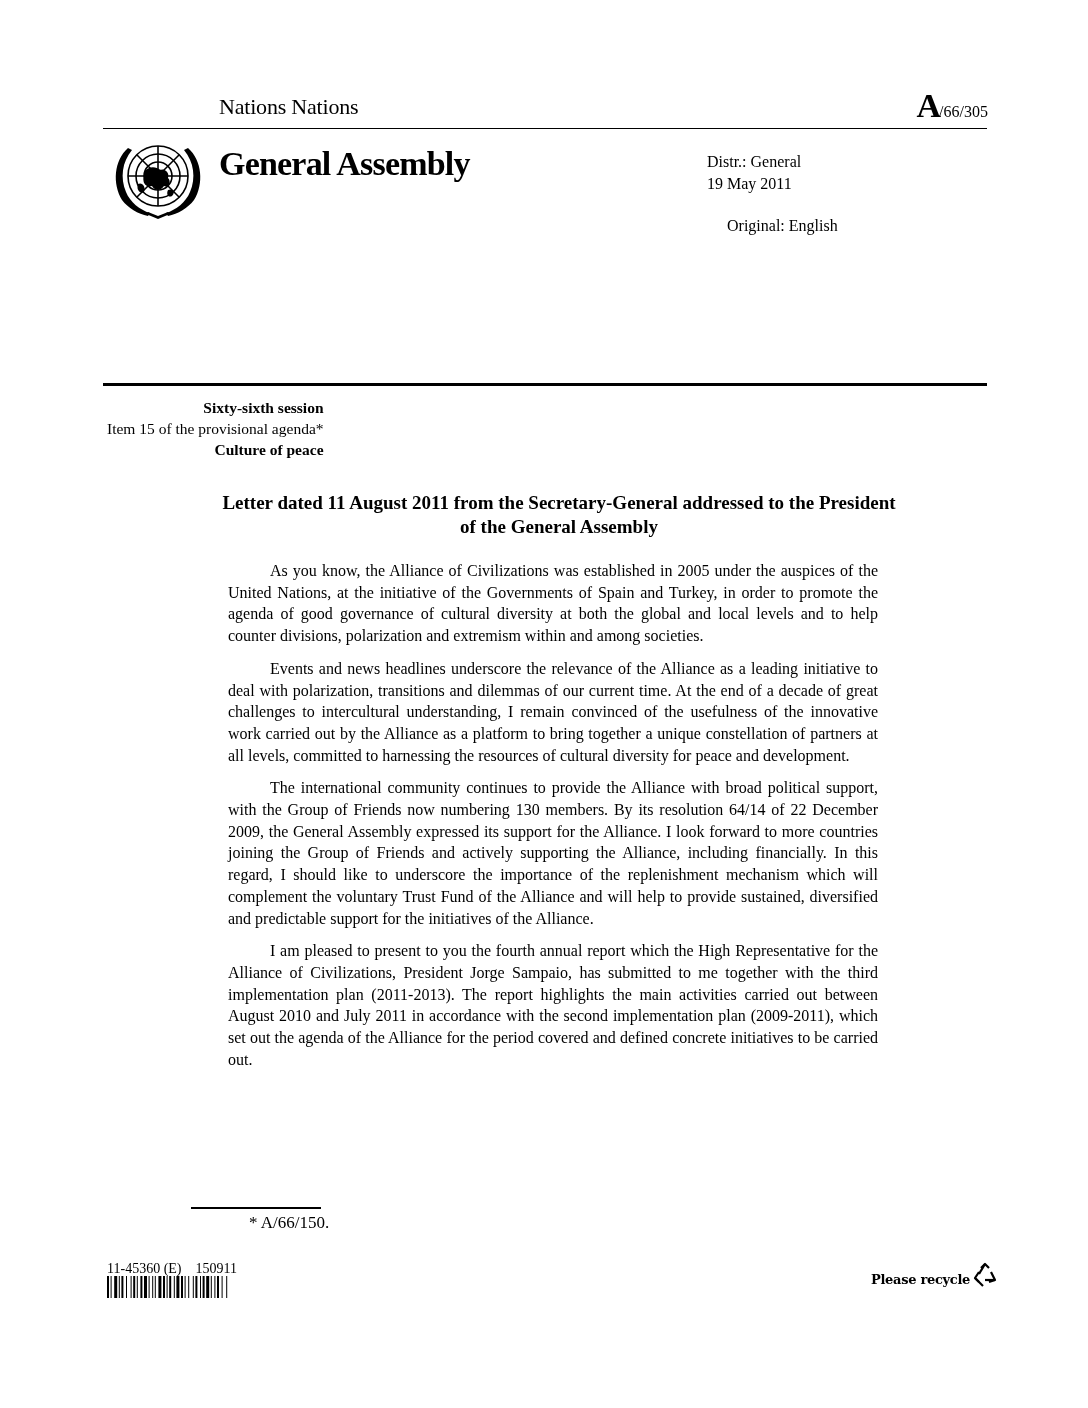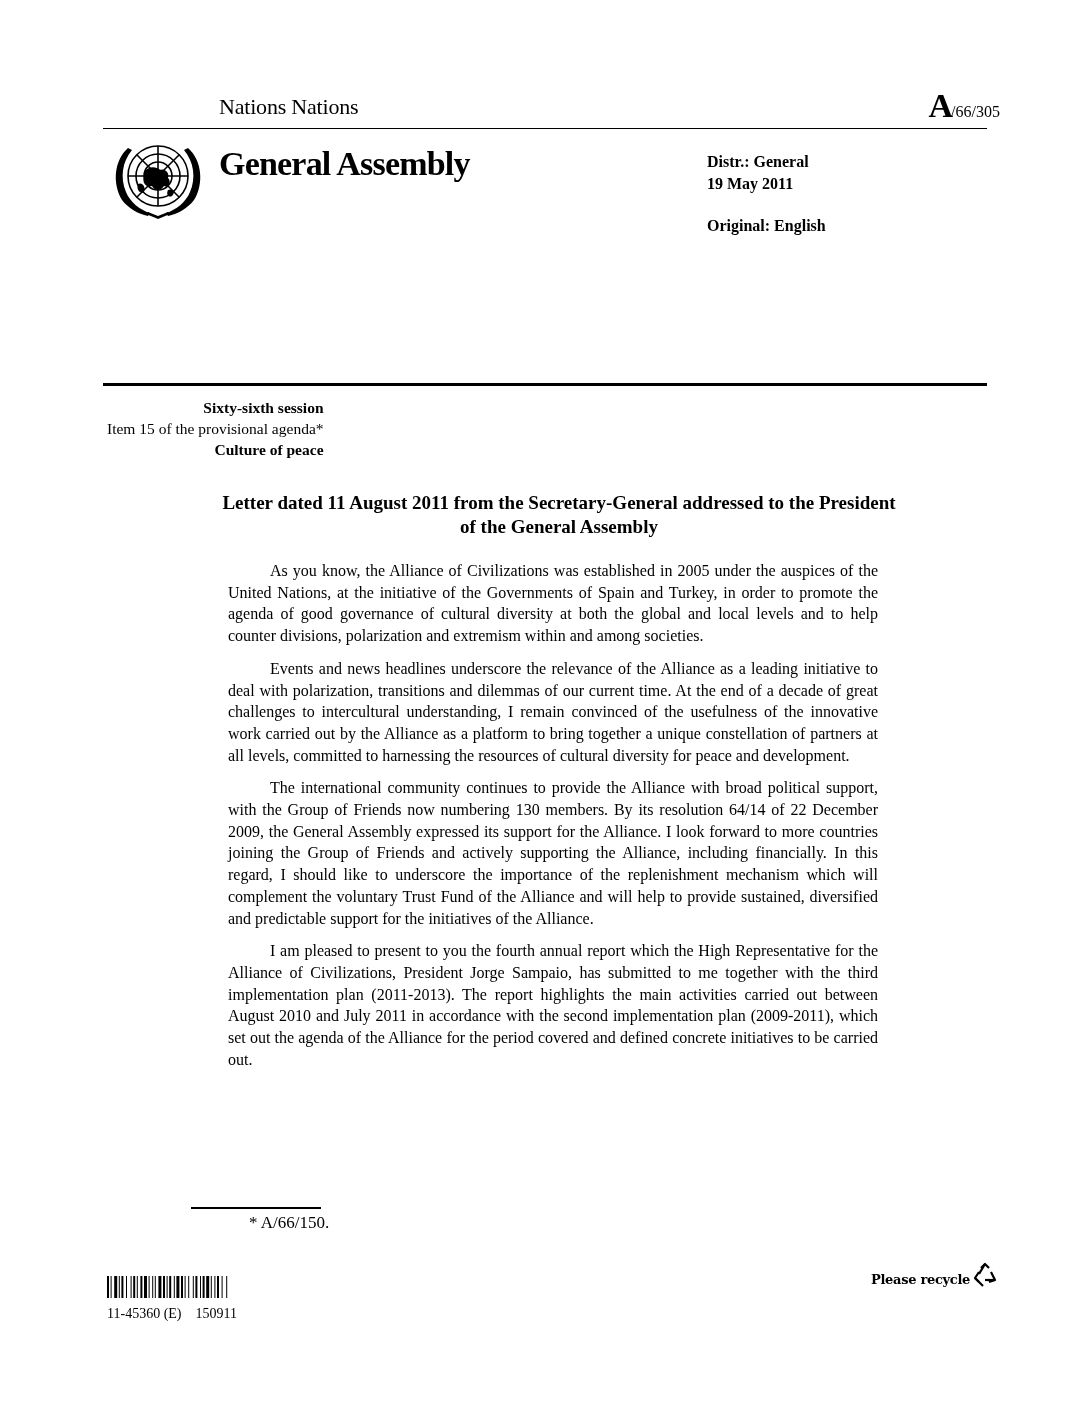--- a/index.html
+++ b/index.html
@@ -18,21 +18,21 @@
     .abs { position: absolute; }
 
     
     .un-title {
       left: 219px; top: 93px;
       font-size: 22px;
       line-height: 28px;
       letter-spacing: -0.2px;
     }
     .doc-symbol {
-      right: 88px; top: 86px;
+      right: 100px; top: 86px;
       white-space: nowrap;
     }
     .doc-symbol .big {
       font-size: 34px;
       font-weight: bold;
       line-height: 40px;
     }
     .doc-symbol .small {
       font-size: 16px;
       line-height: 40px;
@@ -53,22 +53,22 @@
       font-weight: bold;
       line-height: 40px;
       letter-spacing: -0.8px;
       margin-top: 8px;
     }
     .distr {
       left: 707px; top: 151px;
       font-size: 16px;
       line-height: 22px;
     }
-    .distr div { height: 22px; font-weight: bold; }
-    .distr .orig { margin-top: 20px; }
+    .distr div { height: 22px; }
+    .distr .orig { margin-top: 20px; margin-left: 20px; }
 
     .rule-thick {
       left: 103px; top: 383px;
       width: 884px; height: 3px;
       background: #000;
     }
     .session {
       left: 107px; top: 397px;
       font-size: 15.5px;
       line-height: 21px;
@@ -106,21 +106,20 @@
       left: 206px; top: 1215px;
       font-size: 17px;
       line-height: 16px;
       margin-left: 43px;
     }
     .jobno {
       left: 107px; top: 1261px;
       font-size: 14px;
       line-height: 16px;
       white-space: pre;
-      margin-top: 45px;
     }
     .barcode {
       left: 107px; top: 1276px;
       width: 180px; height: 22px;
     }
     .recycle {
       left: 851px; top: 1268px;
       display: flex;
       align-items: center;
       margin-left: 20px;

